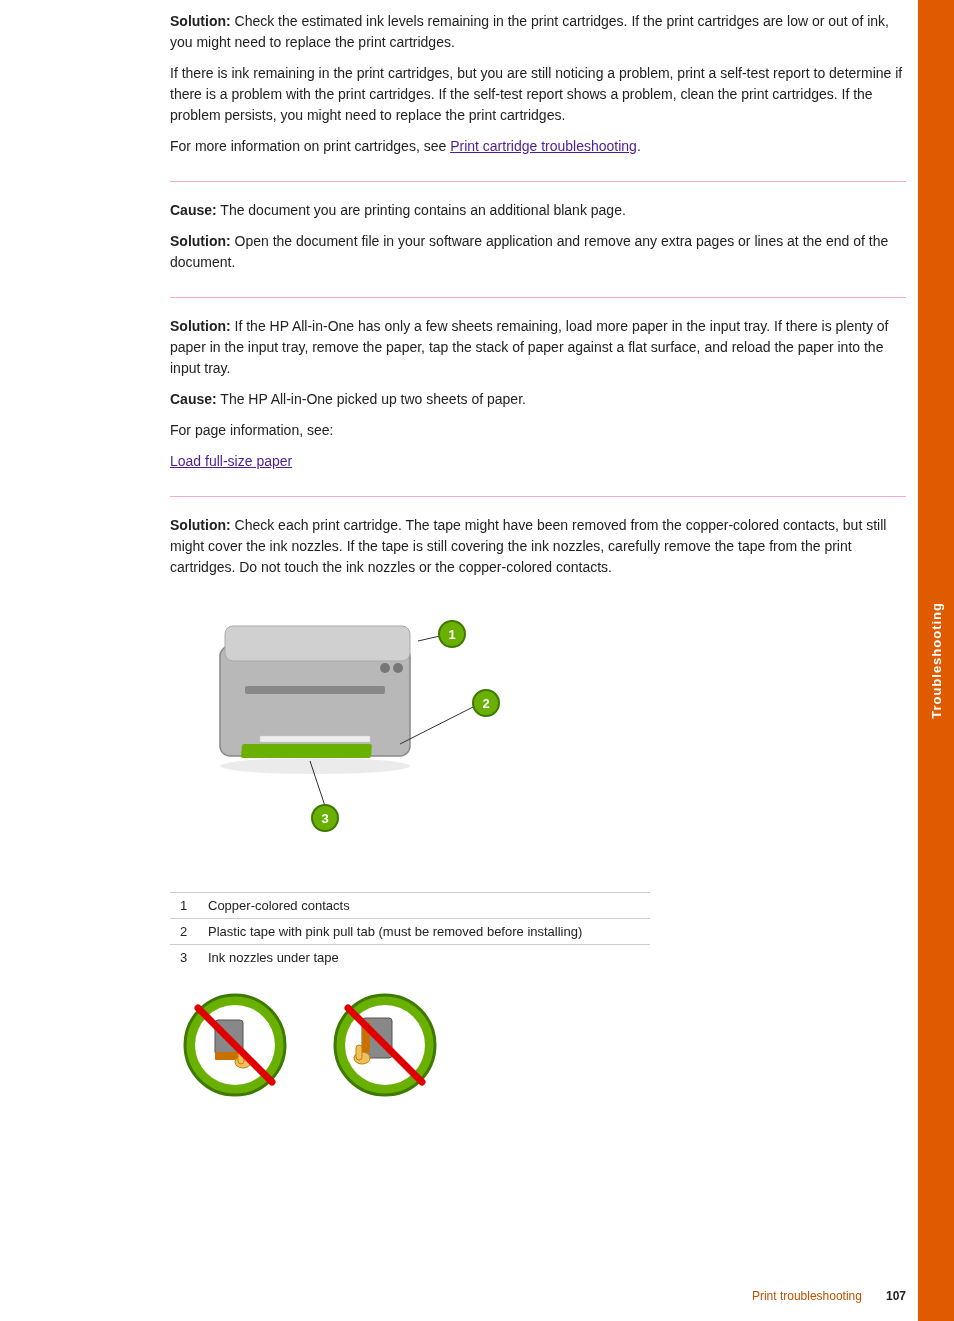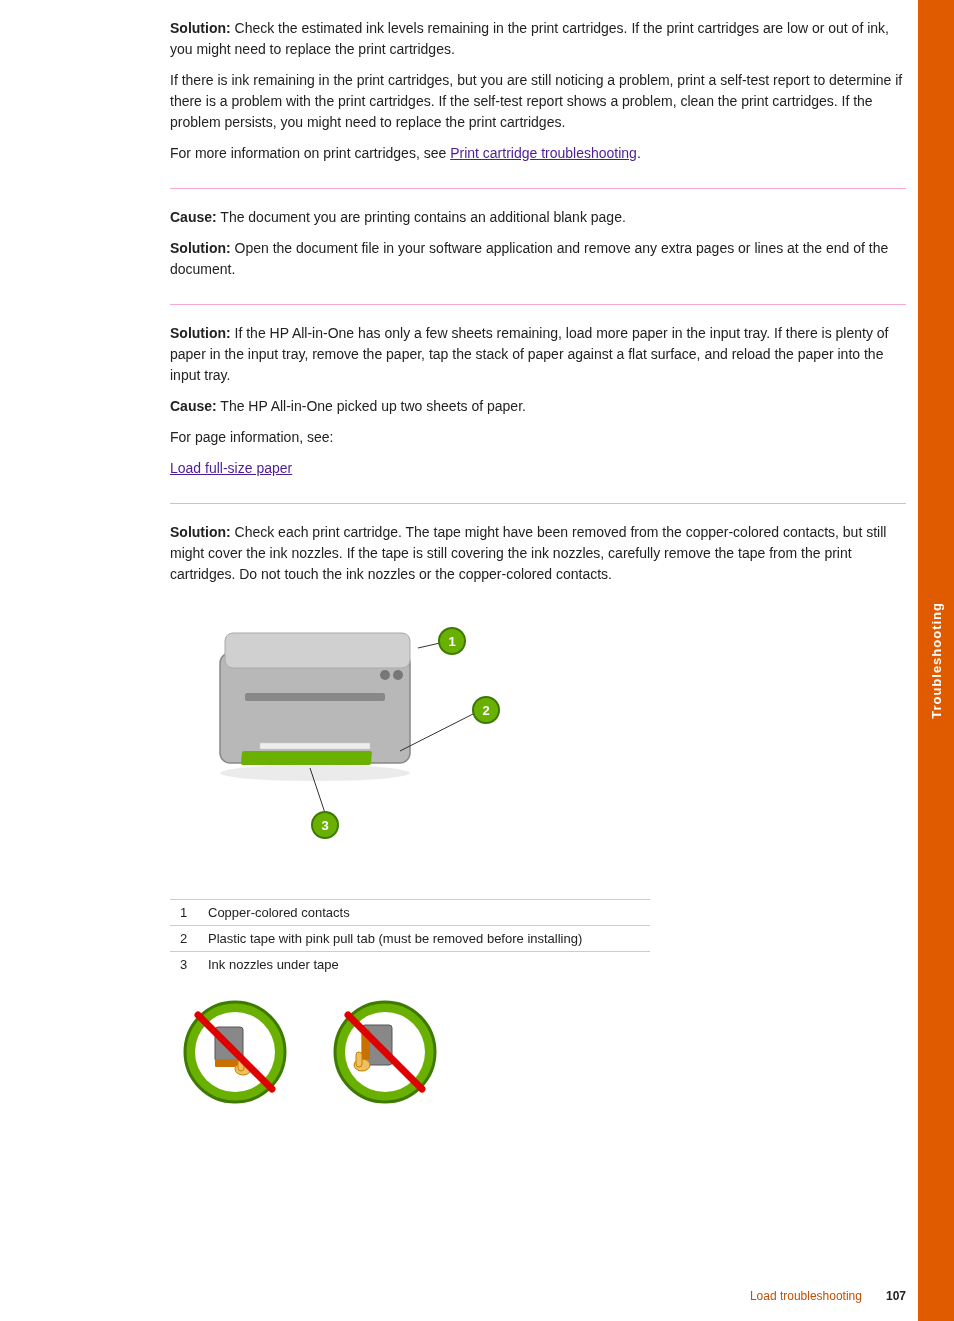--- a/index.html
+++ b/index.html
@@ -8,21 +8,21 @@
       font-family: Arial, sans-serif;
       font-size: 14px;
       color: #222;
       display: flex;
       width: 954px;
       min-height: 1321px;
       position: relative;
     }
     .main-content {
       flex: 1;
-      padding: 18px 48px 40px 170px;
+      padding: 11px 48px 40px 170px;
       position: relative;
     }
     .sidebar-label {
       position: absolute;
       right: 0;
       top: 0;
       bottom: 0;
       width: 36px;
       background: #e05a00;
       display: flex;
@@ -227,21 +227,21 @@
           <ellipse cx="32" cy="68" rx="8" ry="6" fill="#f0c060" stroke="#c08000" stroke-width="1"></ellipse>
           <rect x="26" y="55" width="6" height="15" rx="3" fill="#f0c060" stroke="#c08000" stroke-width="1"></rect>
 
           <line x1="18" y1="18" x2="92" y2="92" stroke="#e00000" stroke-width="7" stroke-linecap="round"></line>
         </svg>
       </div>
     </div>
   </div>
 
   <div class="footer">
-    <a href="#" style="color:#c05000; text-decoration:none; font-size:12px;">Load troubleshooting</a>
+    <a href="#" style="color:#c05000; text-decoration:none; font-size:12px;">Print troubleshooting</a>
     <span style="color:#222; font-size:12px;font-weight:bold;">107</span>
   </div>
 
 </div>
 
 <div class="sidebar-label">
   <span>Troubleshooting</span>
 </div>
 
 </body></html>

